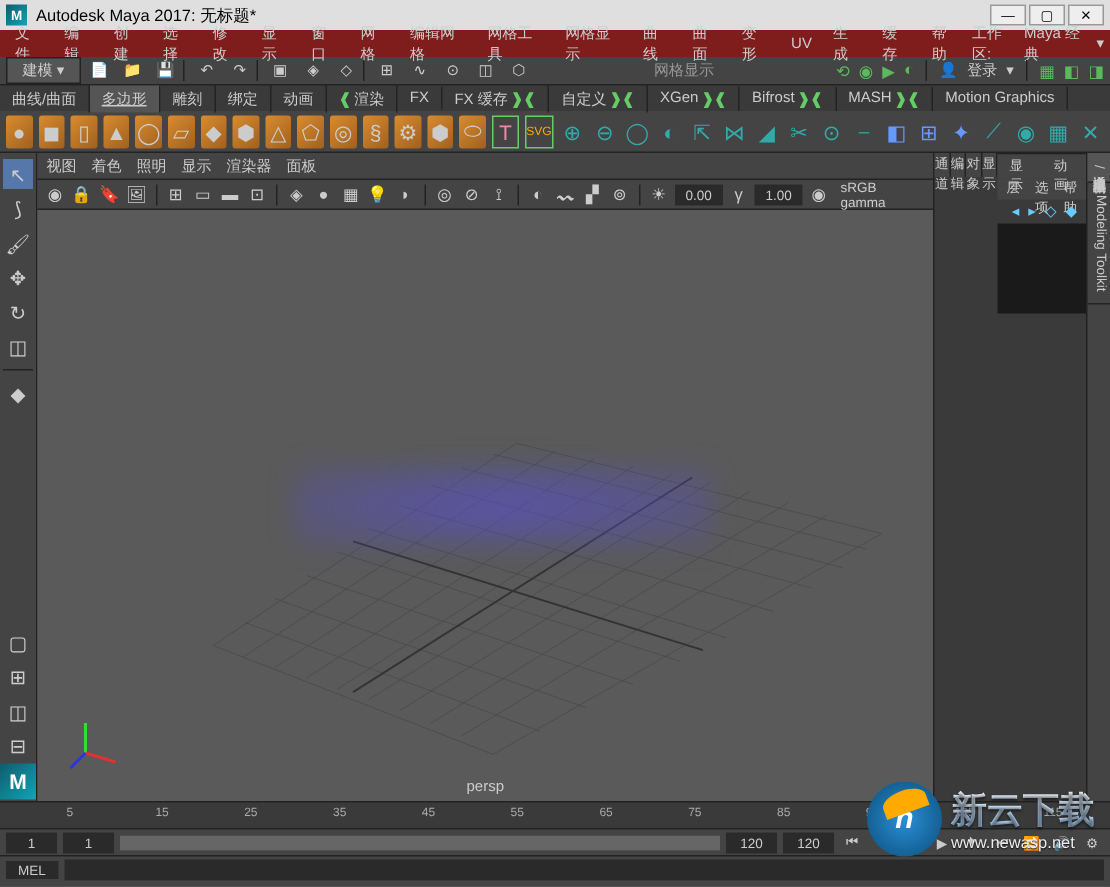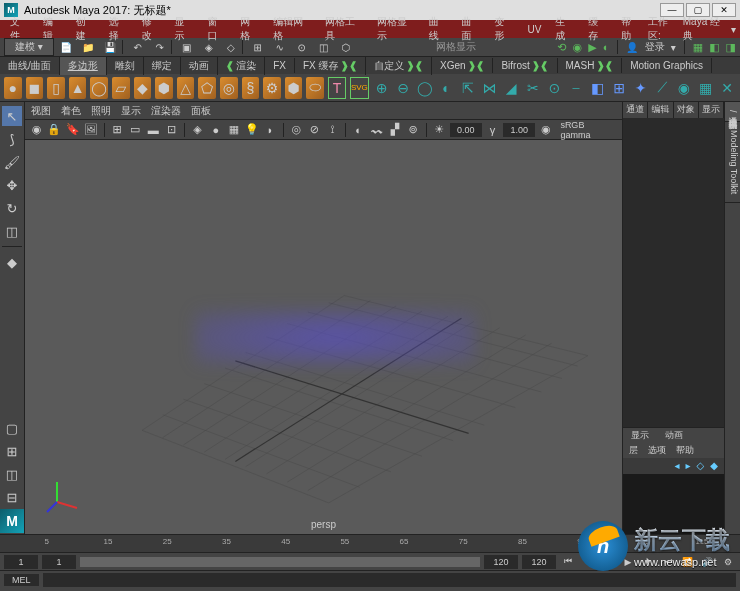--- a/index.html
+++ b/index.html
@@ -37,21 +37,21 @@
     .ptb-ico { width: 16px; height: 16px; display: flex; align-items: center; justify-content: center; font-size: 11px; }
     .ptb-sep { width: 1px; height: 14px; background: #222; margin: 0 2px; }
     .ptb-field { width: 34px; height: 14px; background: #2a2a2a; color: #ccc; font-size: 9px; text-align: center; line-height: 14px; }
     .viewport { flex: 1; background: #5a5a5a; position: relative; overflow: hidden; }
     .grid-svg { position: absolute; top: 0; left: 0; width: 100%; height: 100%; }
     .blur-overlay { position: absolute; top: 170px; left: 170px; width: 280px; height: 55px; background: radial-gradient(ellipse, rgba(90,80,200,0.7), rgba(90,80,200,0.1)); filter: blur(8px); }
     .axis-gizmo { position: absolute; bottom: 20px; left: 20px; width: 40px; height: 40px; }
     .cam-label { position: absolute; bottom: 4px; left: 50%; transform: translateX(-50%); font-size: 10px; color: #ccc; }
     .maya-logo { position: absolute; bottom: 58px; left: 0px; width: 24px; height: 24px; background: linear-gradient(135deg, #0d5d6b, #13a3b8); color: #fff; display: flex; align-items: center; justify-content: center; font-size: 14px; font-weight: bold; }
     .right-panel { width: 148px; background: #3a3a3a; display: flex; border-left: 1px solid #222; }
-    .channel-box { flex: 1; display: flex; flex-direction: column; }
+    .channel-box { flex: 1; display: flex; }
     .cb-tabs { height: 16px; display: flex; font-size: 9px; background: #444; }
     .cb-tab { flex: 1; text-align: center; padding: 1px 0; border-right: 1px solid #222; cursor: pointer; }
     .cb-body { flex: 1; background: #2a2a2a; }
     .layer-panel { border-top: 1px solid #222; }
     .lp-tabs { height: 16px; display: flex; font-size: 9px; background: #444; }
     .lp-tab { padding: 1px 8px; cursor: pointer; }
     .lp-menu { height: 14px; display: flex; font-size: 9px; padding: 0 6px; gap: 10px; background: #444; }
     .lp-icons { height: 16px; display: flex; justify-content: flex-end; gap: 6px; padding: 2px 6px; }
     .lp-body { height: 60px; background: #1a1a1a; }
     .side-tabs { width: 16px; background: #444; display: flex; flex-direction: column; border-left: 1px solid #222; }

